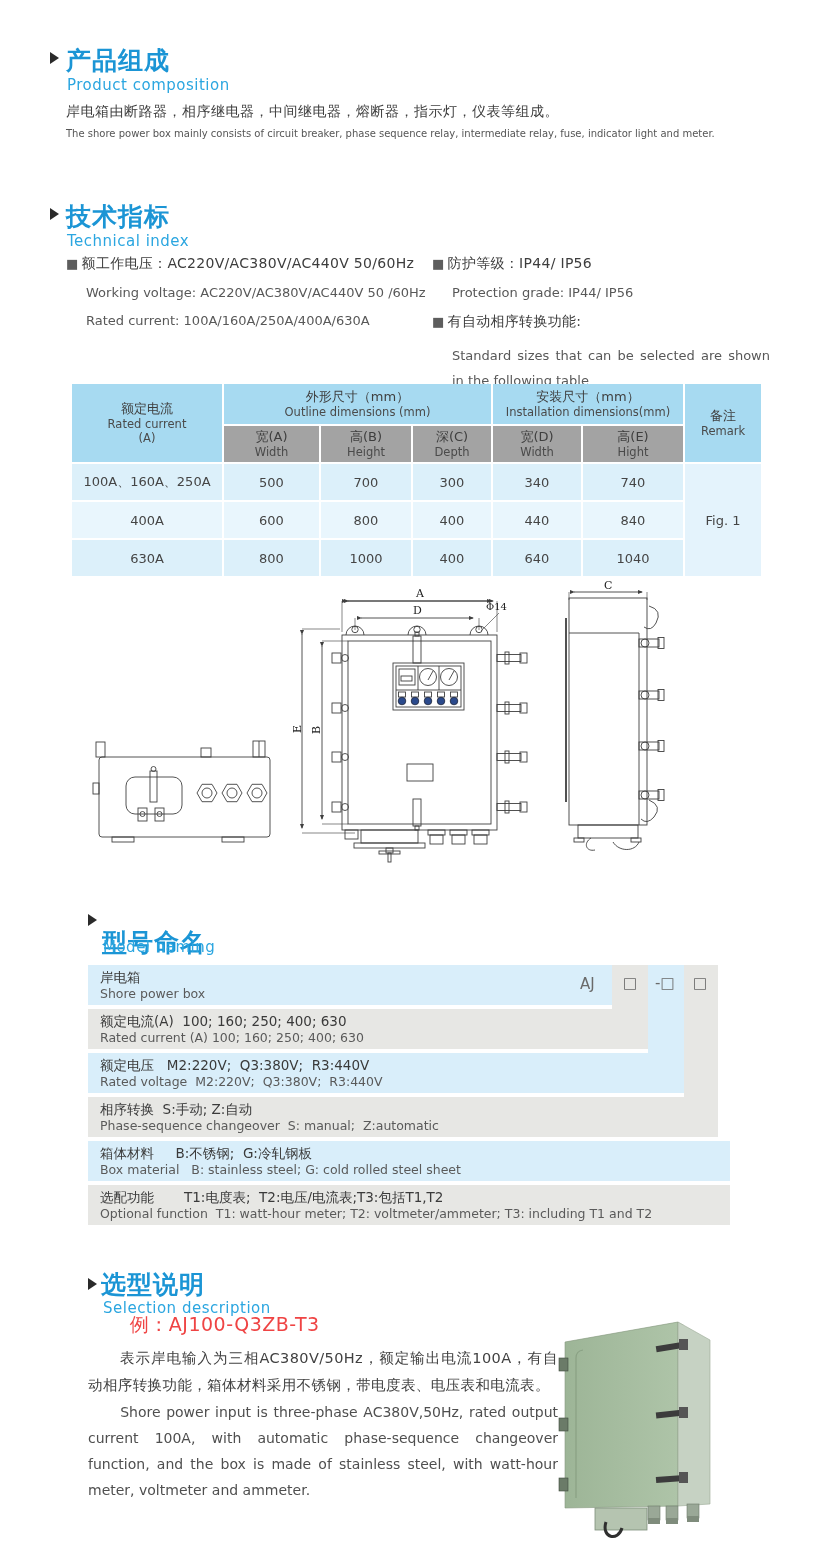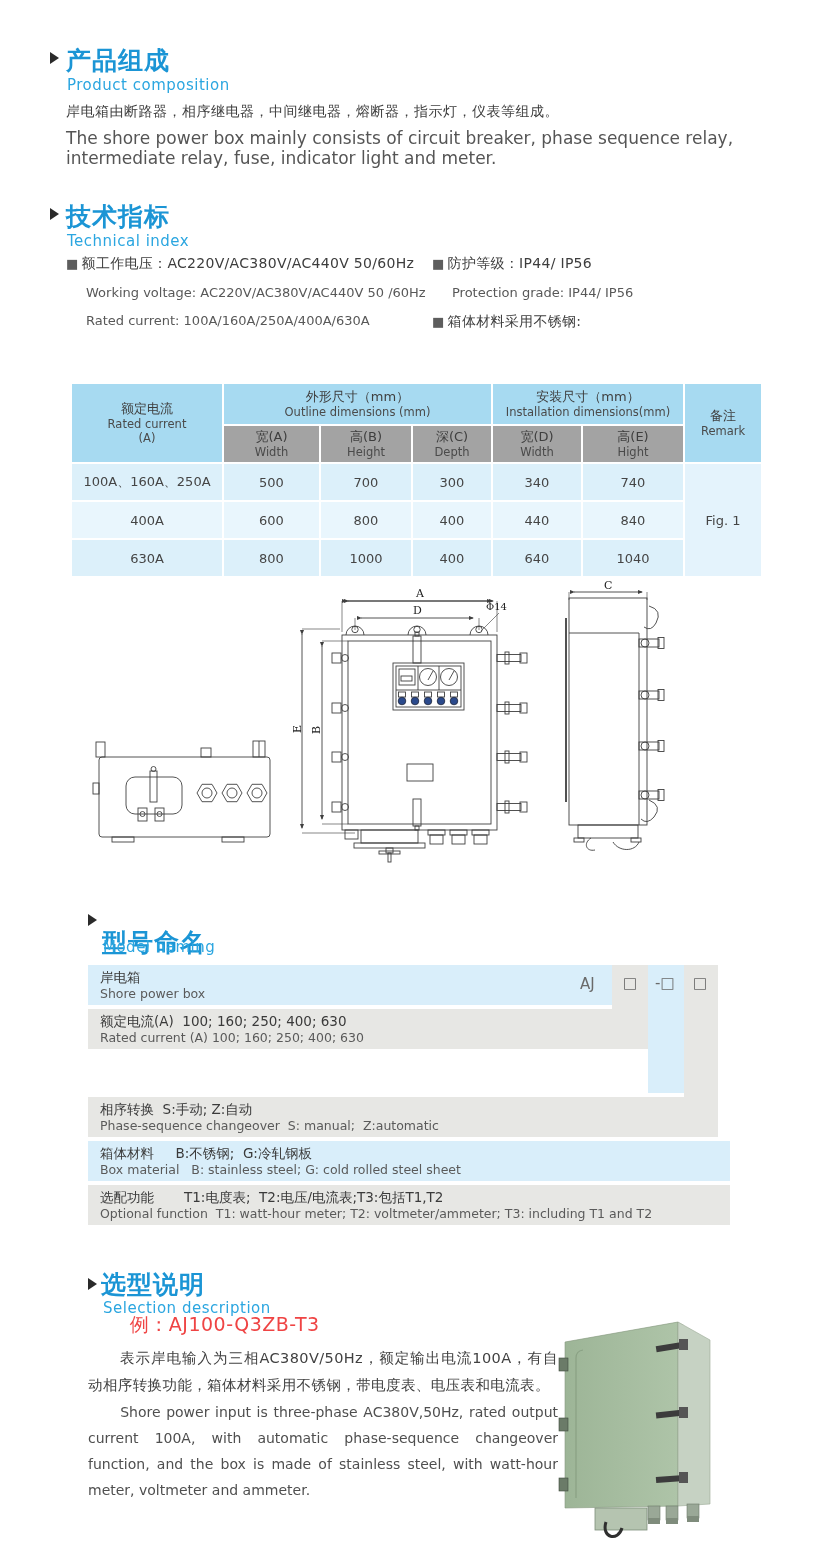--- a/index.html
+++ b/index.html
@@ -6,21 +6,21 @@
   .page{position:relative;width:830px;height:1568px;background:#ffffff;overflow:hidden;
         font-family:"DejaVu Sans","Liberation Sans",sans-serif;color:#444;}
 
   
   .arrow-icon{position:absolute;width:0;height:0;border-left:9px solid #2a2a2a;
               border-top:6px solid transparent;border-bottom:6px solid transparent;}
   .title-cn{position:absolute;font-size:25px;font-weight:600;color:#1b95d5;letter-spacing:1px;}
   .title-en{position:absolute;font-size:15px;color:#2ba6e0;letter-spacing:.5px;}
 
   .para-cn{position:absolute;font-size:14px;color:#3f3f3f;letter-spacing:.5px;}
-  .para-en{position:absolute;font-size:17px;color:#555;}
+  .para-en{position:absolute;font-size:10px;color:#555;}
 
   
   .spec-col{position:absolute;top:255px;}
   .spec{margin-bottom:11px;}
   .spec .cn{font-size:14px;color:#3d3d3d;margin-bottom:8px;letter-spacing:.3px;}
   .spec .cn .bullet{color:#5d5d5d;margin-right:3px;font-size:13px;}
   .spec .en{font-size:13px;color:#585858;margin-left:20px;margin-bottom:13px;margin-top:12px;}
   .spec .en.justify{text-align:justify;width:318px;line-height:25px;}
 
   
@@ -83,21 +83,22 @@
       <div class="en">Rated current: 100A/160A/250A/400A/630A</div>
     </div>
   </div>
 
   <div class="spec-col" style="left:432px;">
     <div class="spec">
       <div class="cn"><span class="bullet">■</span><span>防护等级：IP44/ IP56</span></div>
       <div class="en">Protection grade: IP44/ IP56</div>
     </div>
     <div class="spec">
-      <div class="cn"><span class="bullet">■</span><span>箱体材料采用不锈钢:</span></div>
+      <div class="cn"><span class="bullet">■</span><span>有自动相序转换功能:</span></div>
+      <div class="en justify">Standard sizes that can be selected are shown in the following table</div>
     </div>
   </div>
 
   <table class="dim">
     <colgroup>
       <col style="width:150px">
         <col style="width:95px">
         <col style="width:90px">
       <col style="width:78px">
         <col style="width:88px">
@@ -361,20 +362,24 @@
   <div class="nstrip bg-gray" style="left:684px;top:965px;width:34px;height:172px;"></div>
 
   <div class="nrow bg-blue" style="top:965px;width:524px;">
     <div class="cn">岸电箱</div>
     <div class="en">Shore power box</div>
   </div>
   <div class="nrow bg-gray" style="top:1009px;width:560px;">
     <div class="cn">额定电流(A)  100; 160; 250; 400; 630</div>
     <div class="en">Rated current (A) 100; 160; 250; 400; 630</div>
   </div>
+  <div class="nrow bg-blue" style="top:1053px;width:596px;">
+    <div class="cn">额定电压   M2:220V;  Q3:380V;  R3:440V</div>
+    <div class="en">Rated voltage  M2:220V;  Q3:380V;  R3:440V</div>
+  </div>
   <div class="nrow bg-gray" style="top:1097px;width:630px;">
     <div class="cn">相序转换  S:手动; Z:自动</div>
     <div class="en">Phase-sequence changeover  S: manual;  Z:automatic</div>
   </div>
   <div class="nrow bg-blue" style="top:1141px;width:642px;">
     <div class="cn">箱体材料     B:不锈钢;  G:冷轧钢板</div>
     <div class="en">Box material   B: stainless steel; G: cold rolled steel sheet</div>
   </div>
   <div class="nrow bg-gray" style="top:1185px;width:642px;">
     <div class="cn">选配功能       T1:电度表;  T2:电压/电流表;T3:包括T1,T2</div>

